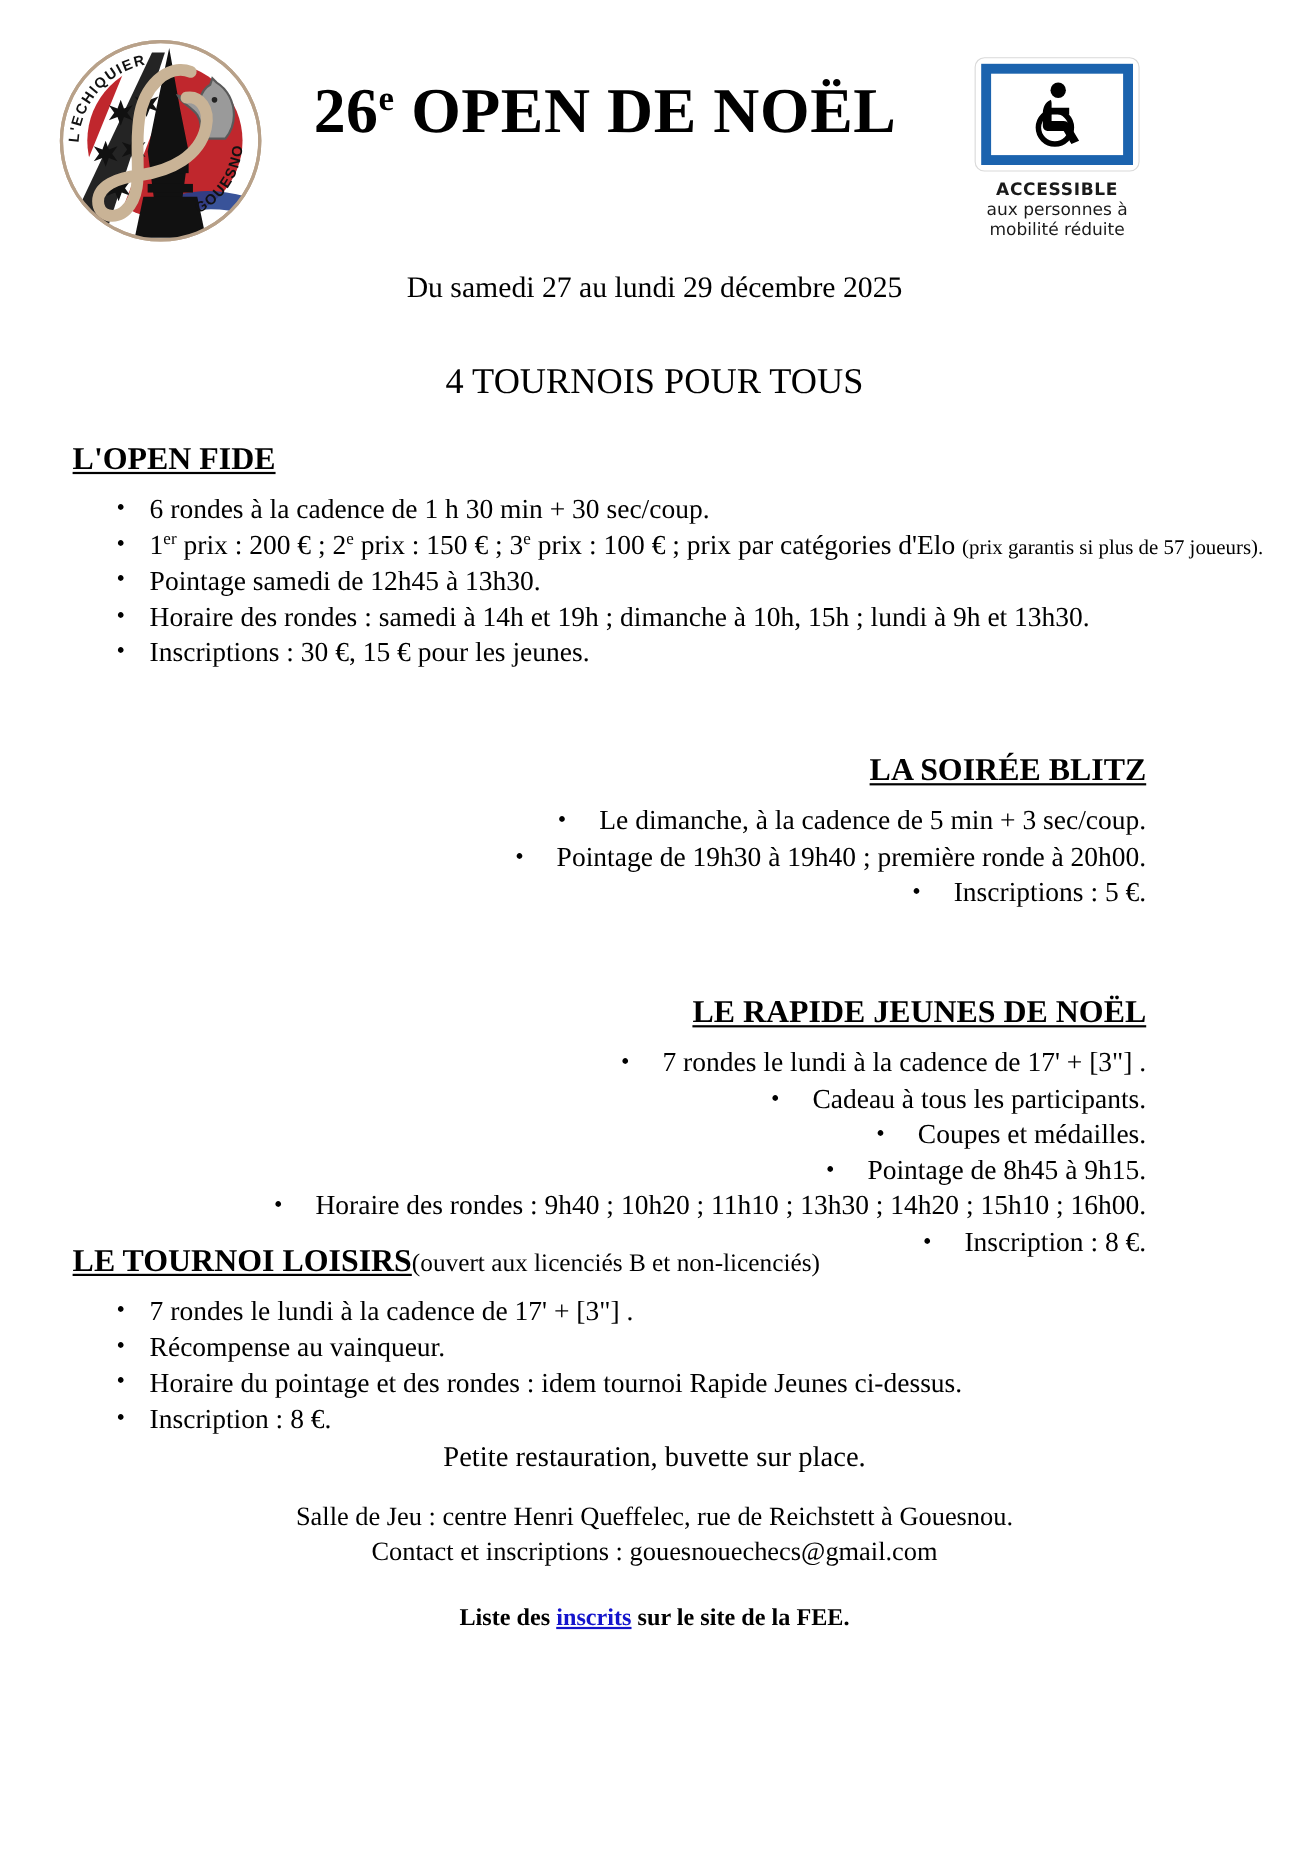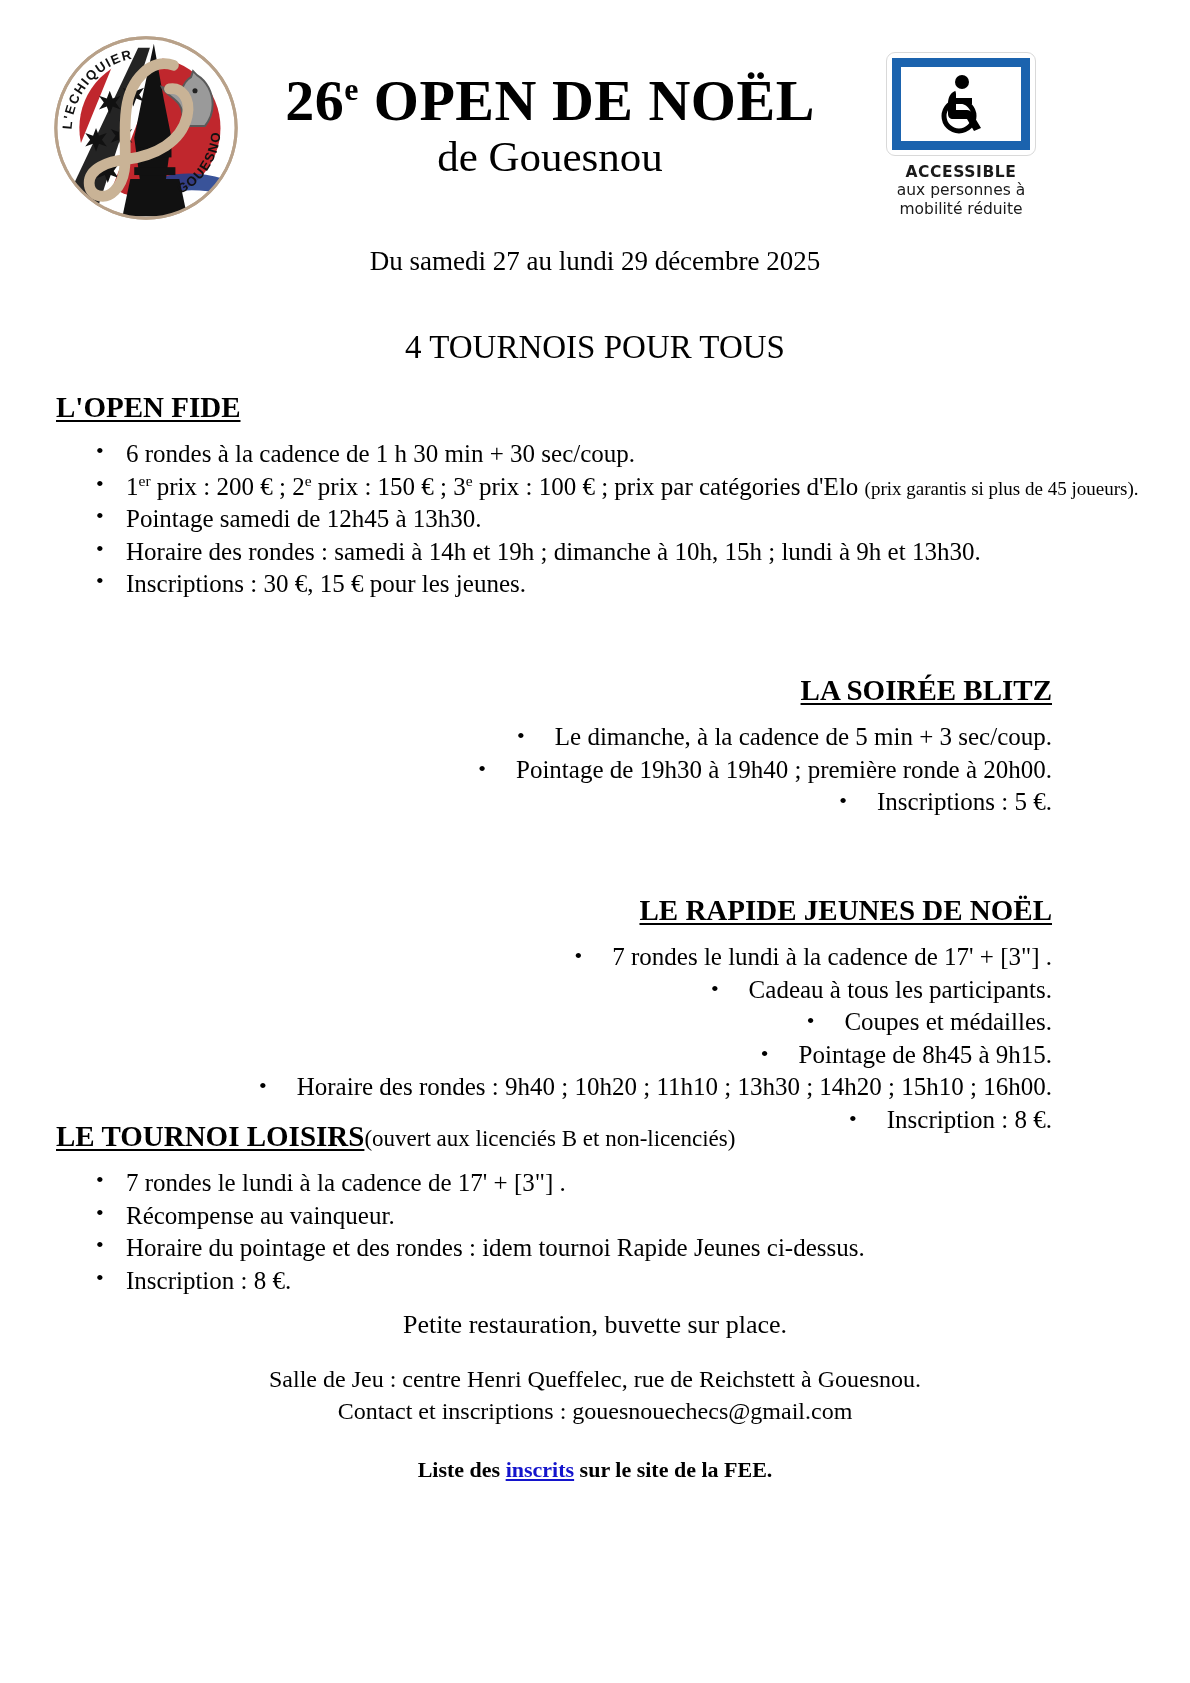--- a/index.html
+++ b/index.html
@@ -120,21 +120,21 @@
     font-size: 27px;
     margin-top: 14px;
   }
   .slogan {
     text-align: center;
     font-size: 33px;
     margin-top: 52px;
   }
 
   
-  .section { margin: 6px; }
+  .section { margin: 16px; }
 
   .sec-heading {
     font-size: 29px;
     font-weight: bold;
   }
   .sec-heading .hd-underline {
     text-decoration: underline;
     text-underline-offset: 3px;
   }
   .sec-heading .hd-note {
@@ -258,21 +258,20 @@
           <textPath href="#arcTop" startOffset="2%">L'ECHIQUIER</textPath>
         </text>
         <text font-family="Liberation Sans, sans-serif" font-size="13.5" font-weight="bold" fill="#111111" letter-spacing="1.4">
           <textPath href="#arcBot" startOffset="2%">GOUESNOUSIEN</textPath>
         </text>
       </svg>
     </div>
 
     <div class="title-block">
       <div class="title-main"><span>26</span><sup>e</sup><span> OPEN DE NOËL</span></div>
-      <div class="title-sub">de Gouesnou</div>
     </div>
 
     <div class="access-badge">
       <div class="access-plate">
         <div class="access-inner">
           <div class="access-field">
             <svg width="52" height="60" viewBox="0 0 52 60" xmlns="http://www.w3.org/2000/svg">
               <circle cx="27" cy="8" r="7" fill="#000000"></circle>
               <path d="M20,17 c-5,2 -7,7 -7,13 l0,10 c0,3 2,5 5,5 l14,0 l7,12 l7,-3 l-9,-15
                        c-1,-2 -3,-3 -5,-3 l-11,0 l0,-6 l16,0 l0,-6 l-16,0 l0,-4 c0,-2 -1,-4 -1,-3 z" fill="#000000"></path>
@@ -287,21 +286,21 @@
     </div>
   </div>
 
   <div class="dates">Du samedi 27 au lundi 29 décembre 2025</div>
   <div class="slogan">4 TOURNOIS POUR TOUS</div>
 
   <div class="section sec-open">
     <div class="sec-heading"><span class="hd-underline">L'OPEN FIDE</span></div>
     <ul class="bul">
       <li><span>6 rondes à la cadence de 1 h 30 min + 30 sec/coup.</span></li>
-      <li><span>1</span><sup class="ord">er</sup><span> prix : 200 € ; </span><span>2</span><sup class="ord">e</sup><span> prix : 150 € ; </span><span>3</span><sup class="ord">e</sup><span> prix : 100 € ; prix par catégories d'Elo </span><span class="small-note">(prix garantis si plus de 45 joueurs).</span></li>
+      <li><span>1</span><sup class="ord">er</sup><span> prix : 200 € ; </span><span>2</span><sup class="ord">e</sup><span> prix : 150 € ; </span><span>3</span><sup class="ord">e</sup><span> prix : 100 € ; prix par catégories d'Elo </span><span class="small-note">(prix garantis si plus de 57 joueurs).</span></li>
       <li><span>Pointage samedi de 12h45 à 13h30.</span></li>
       <li><span>Horaire des rondes : samedi à 14h et 19h ; dimanche à 10h, 15h ; lundi à 9h et 13h30.</span></li>
       <li><span>Inscriptions : 30 €, 15 € pour les jeunes.</span></li>
     </ul>
   </div>
 
   <div class="section sec-blitz">
     <div class="sec-heading"><span class="hd-underline">LA SOIRÉE BLITZ</span></div>
     <ul class="bul right">
       <li><span class="rb">•</span><span>Le dimanche, à la cadence de 5 min + 3 sec/coup.</span></li>

